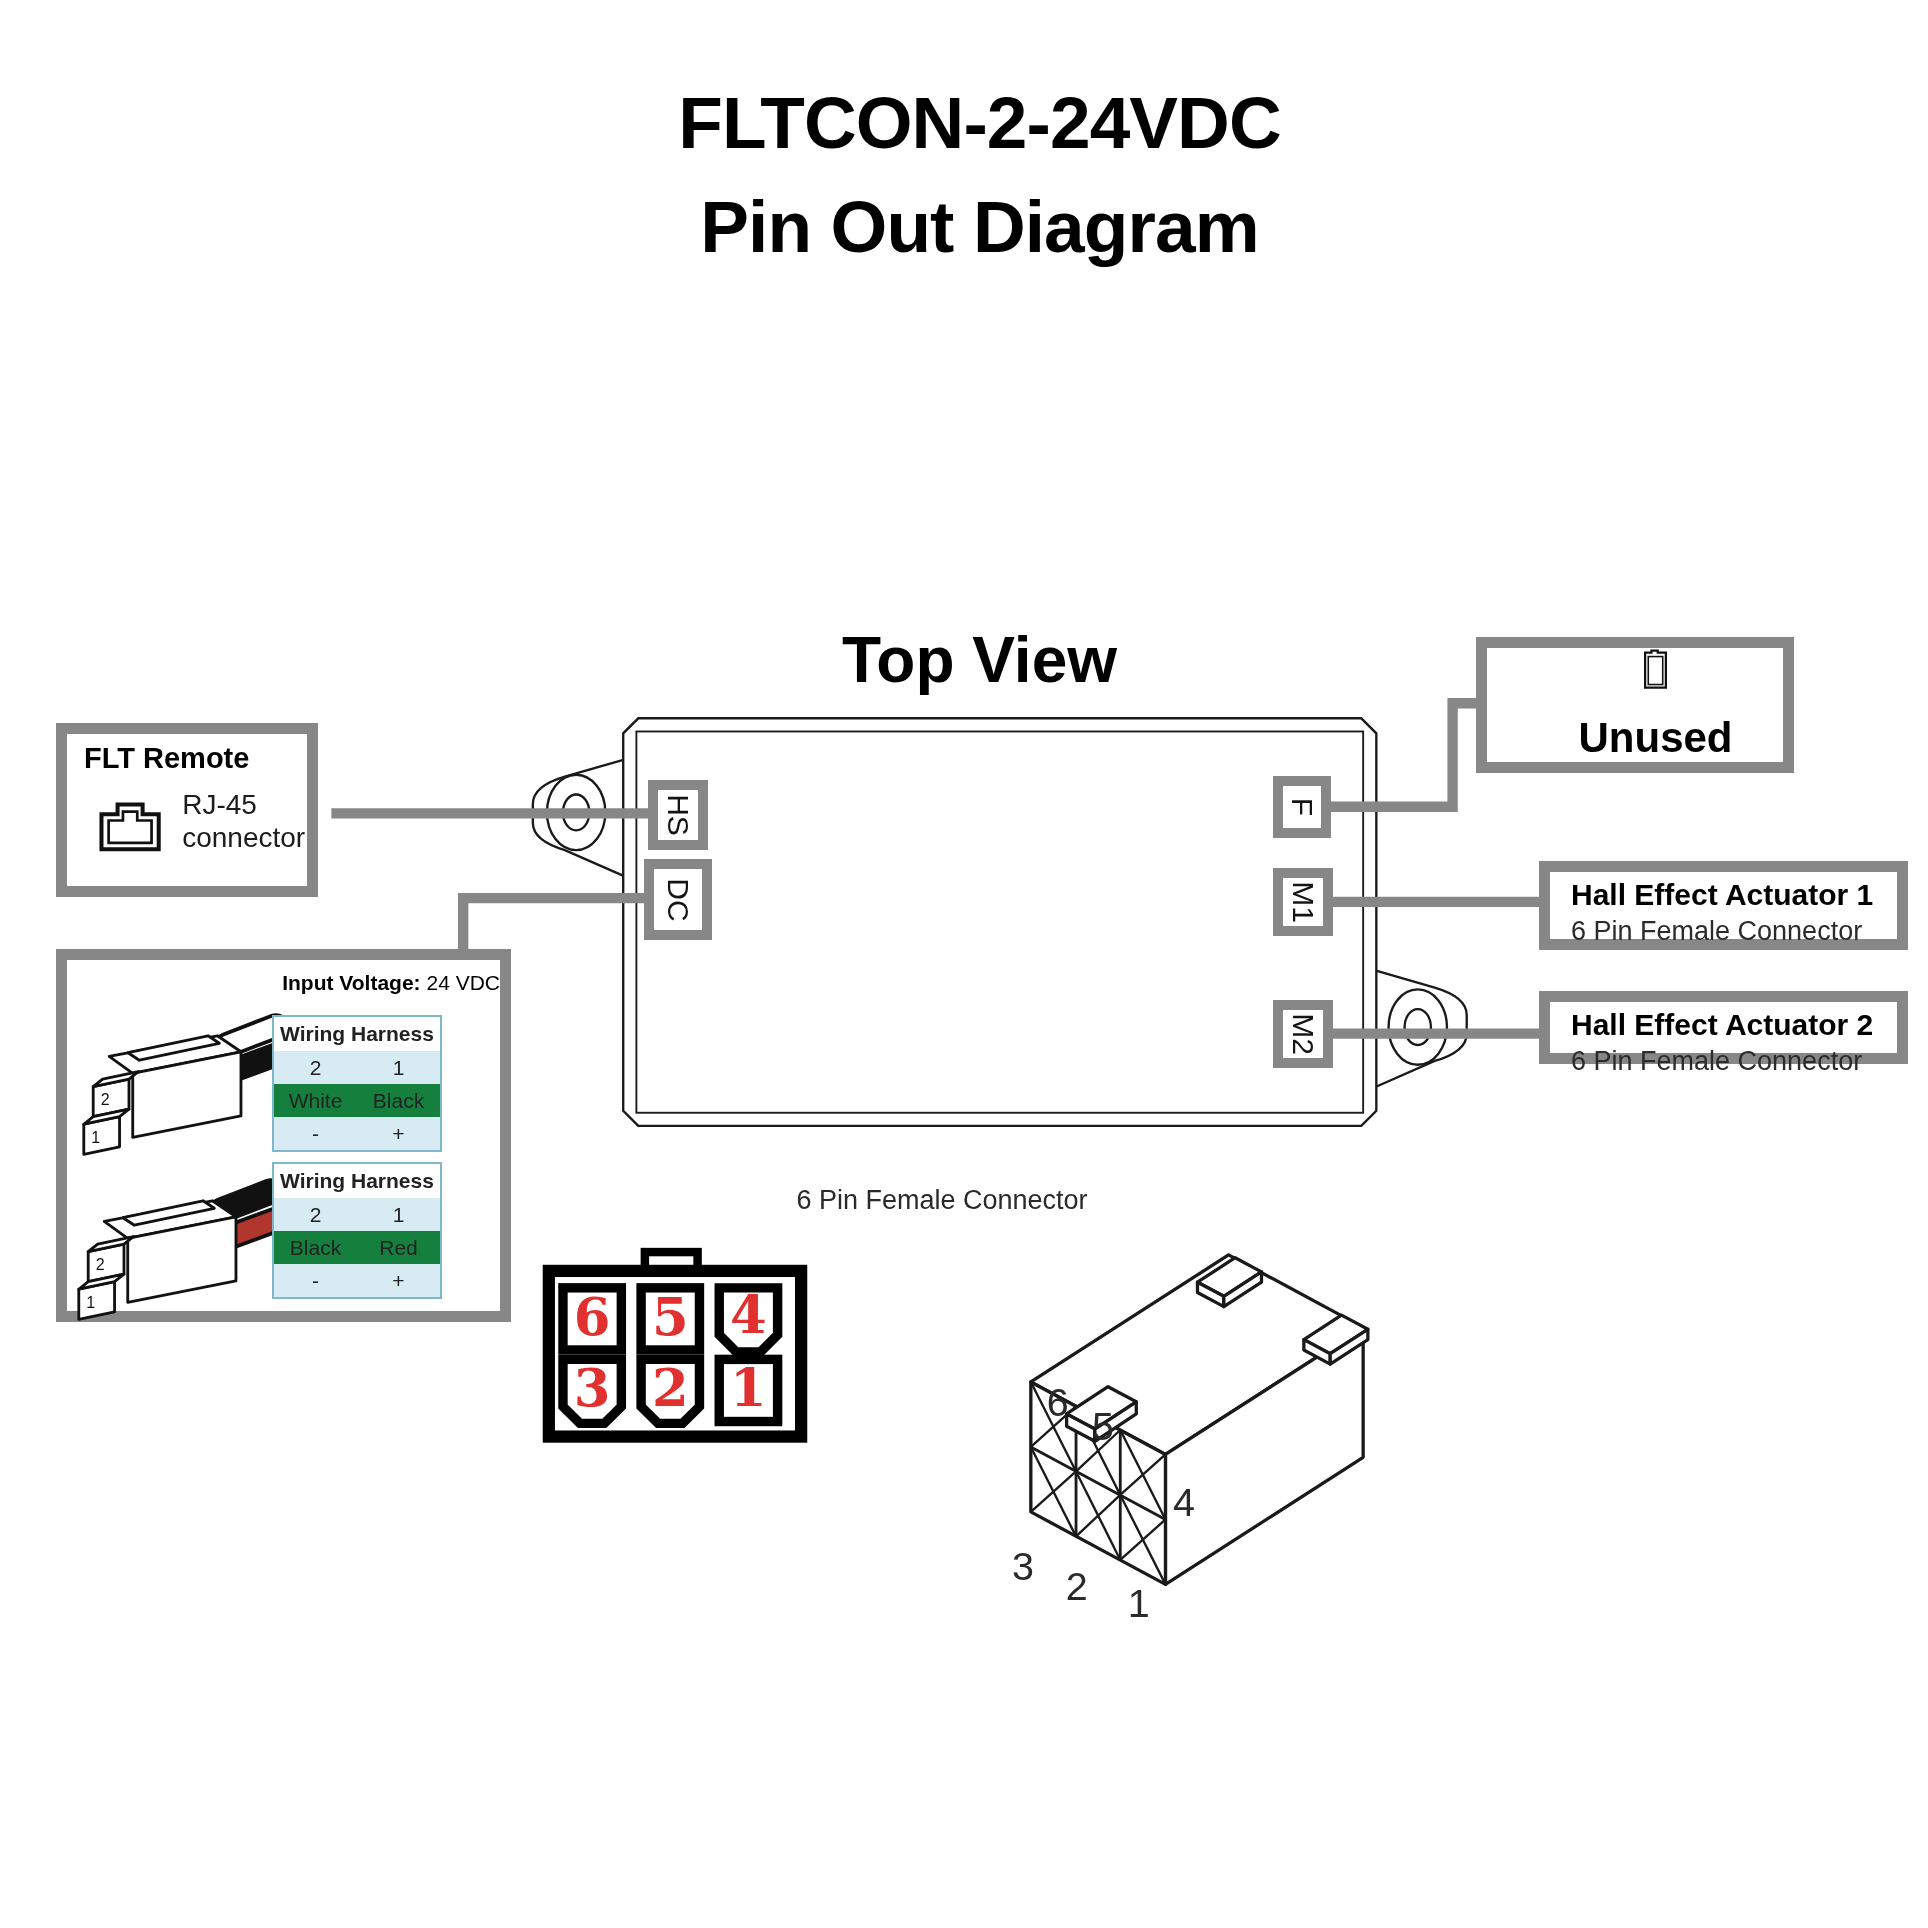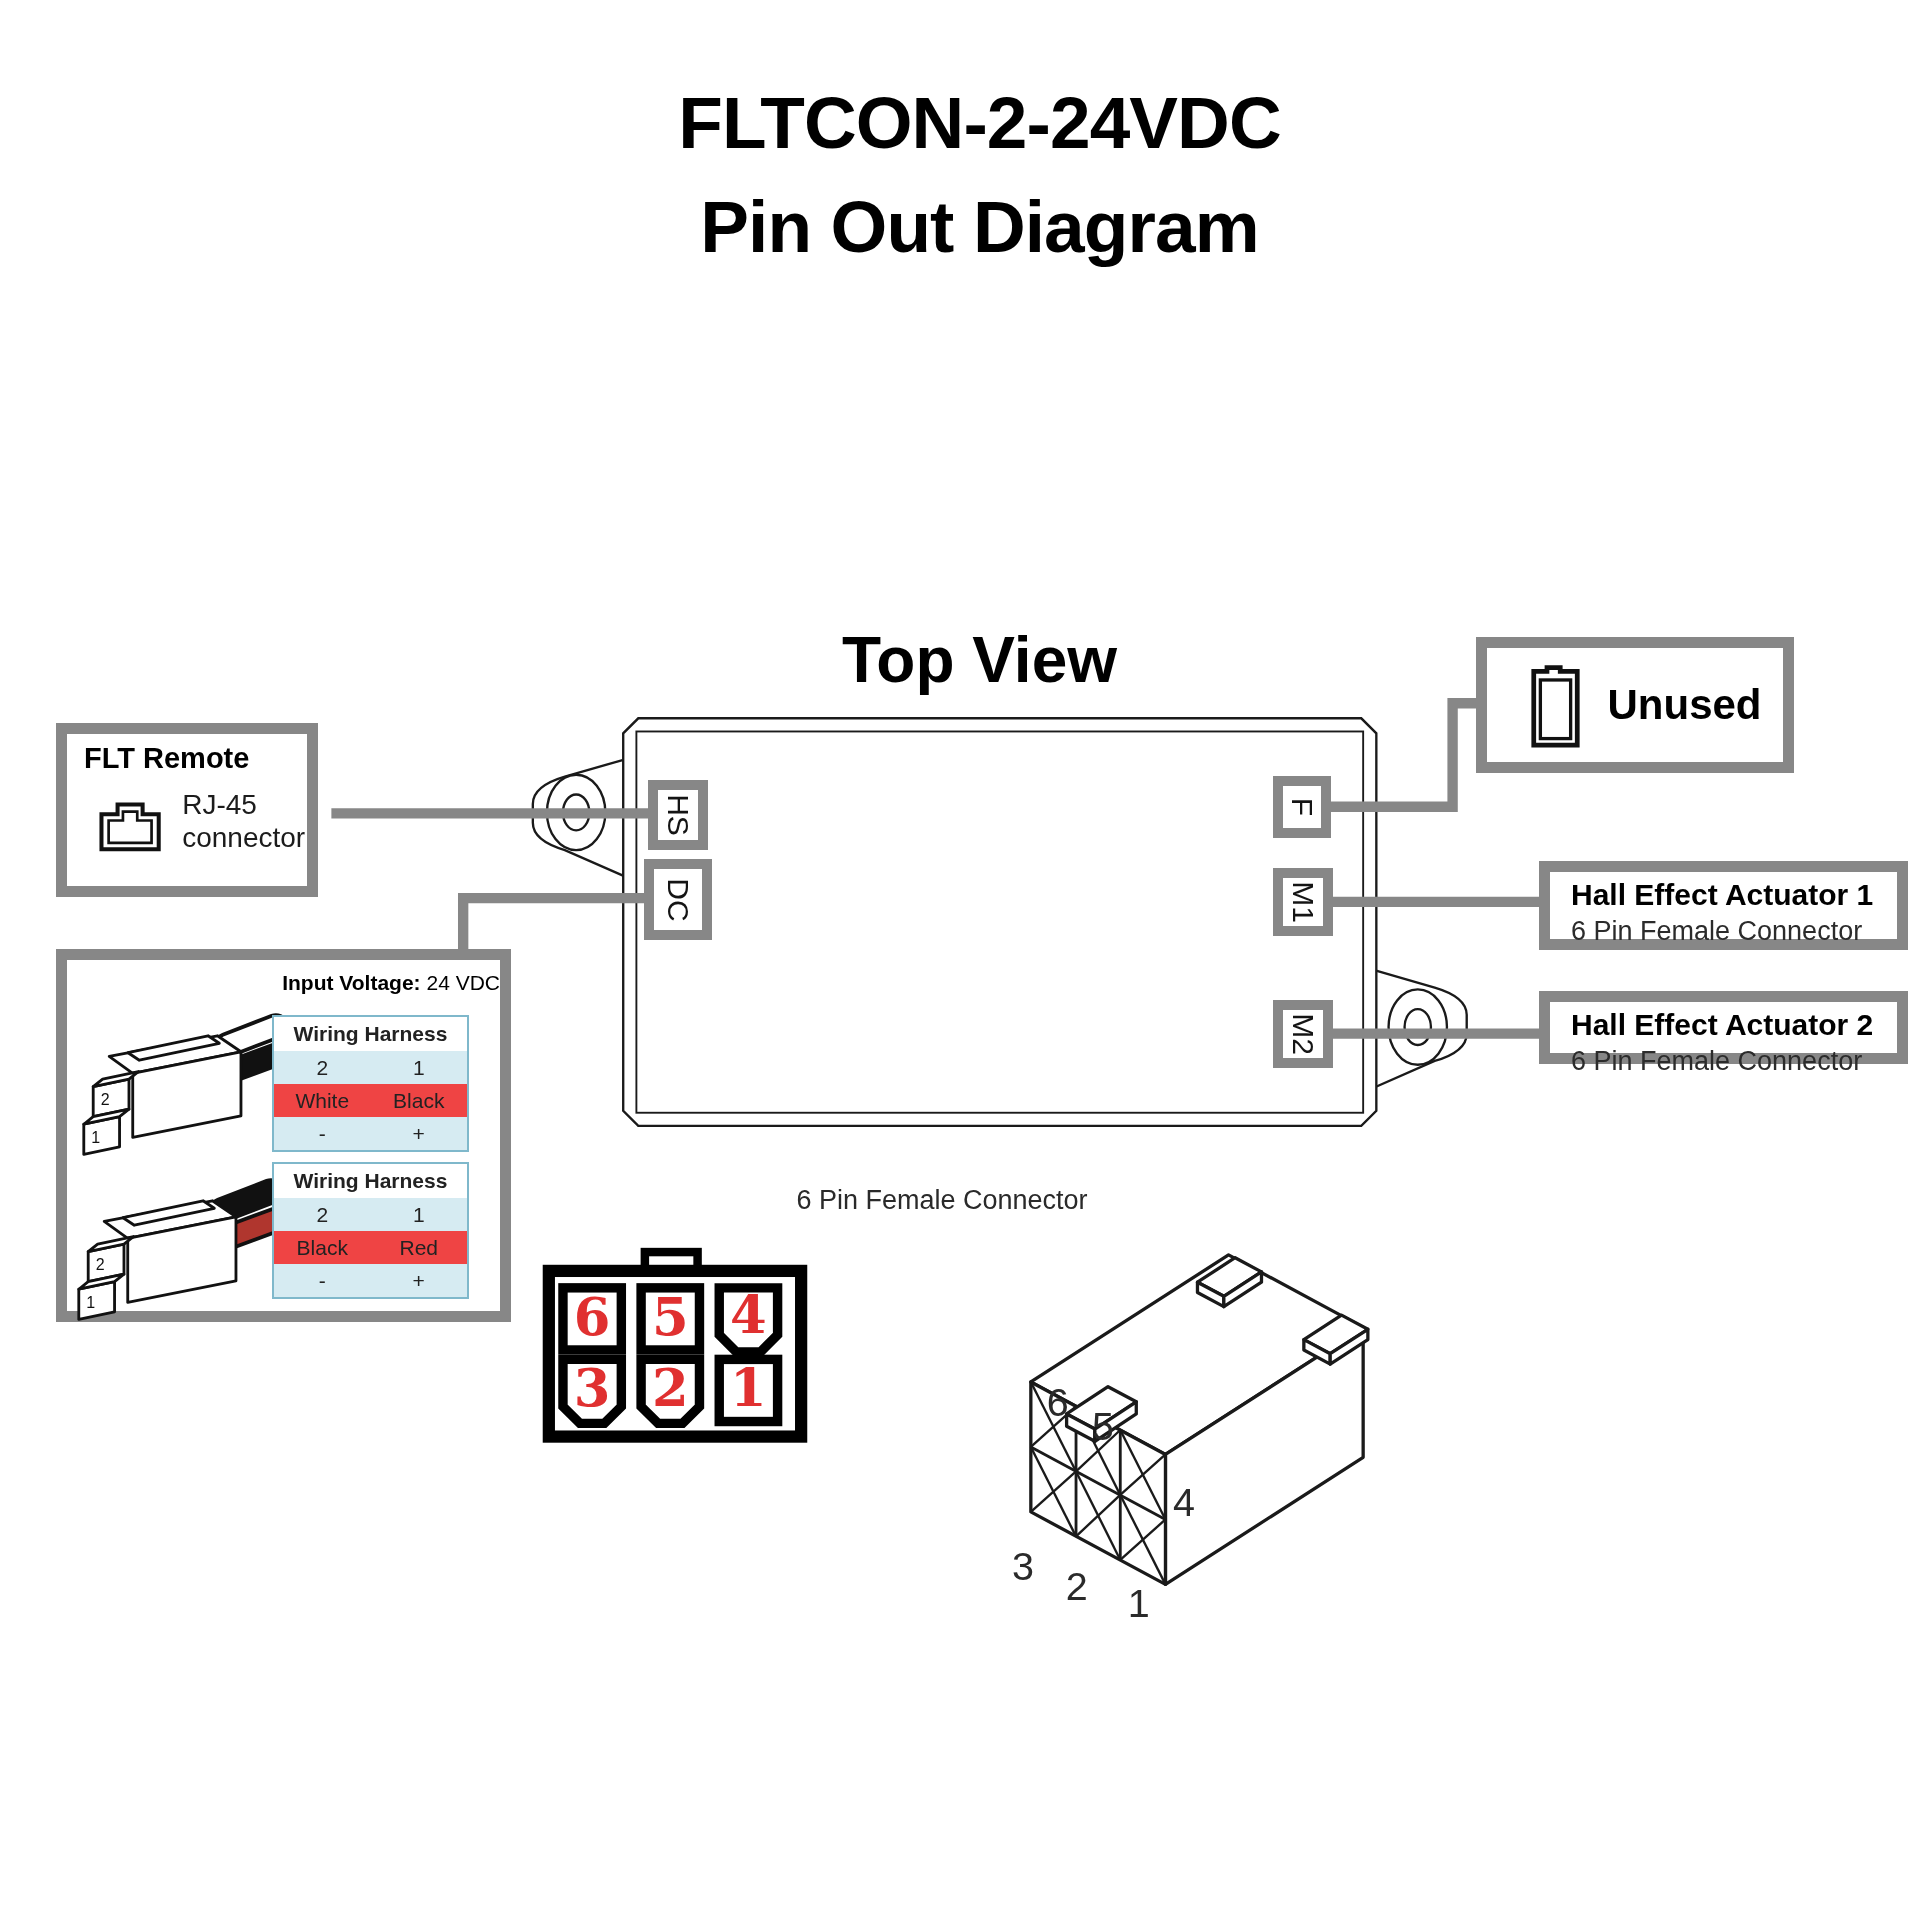--- a/index.html
+++ b/index.html
@@ -14,21 +14,21 @@
   .tab{position:absolute;background:#fff;border:10.4px solid #878787;box-sizing:border-box;
        display:flex;align-items:center;justify-content:center;}
   .tab span{transform:rotate(90deg);font-size:30px;color:#141414;white-space:nowrap;}
   .co-title{font-weight:bold;font-size:29px;color:#000;}
   .co-text{font-size:28px;color:#1c1c1c;line-height:1.2;}
   .hea-title{font-weight:bold;font-size:30px;color:#000;line-height:1.15;}
   .hea-sub{font-size:27px;color:#2b2b2b;margin-top:3.8px;}
   .unused-label{font-weight:bold;font-size:42px;color:#000;}
   .iv-title{position:absolute;top:11.3px;left:0;width:100%;text-align:right;font-size:21px;color:#000;}
   .iv-title b{font-weight:bold;}
-  .harness{position:absolute;width:197px;border:2.8px solid #7fb8cb;box-sizing:border-box;background:#ef4444;}
+  .harness{position:absolute;width:170px;border:2.8px solid #7fb8cb;box-sizing:border-box;background:#15803d;}
   .h-row{height:33px;display:flex;align-items:center;font-size:21px;color:#222;}
   .h-head{height:34px;justify-content:center;font-weight:bold;background:#fff;}
   .h-lite{background:#d6ebf2;}
   .h-col{width:50%;text-align:center;}
   .caption6{position:absolute;left:796px;top:1185px;width:292px;text-align:center;
             font-size:27px;color:#2a2a2a;}
   .legend{position:absolute;left:836px;top:1266px;font-size:26px;color:#2a2a2a;line-height:31px;}
   svg text{font-family:"Liberation Sans",sans-serif;}
   .pinnum{font-family:"DejaVu Serif",serif;font-weight:bold;fill:#e03030;font-size:56px;}
   .isonum{font-size:42px;fill:#2a2a2a;}
@@ -159,21 +159,21 @@
     <div class="co-title" style="margin:7.5px 0 0 17px;">FLT Remote</div>
     <div style="display:flex;align-items:flex-end;gap:19px;margin:13px 0 0 30px;">
       <svg width="70" height="60" viewBox="0 0 74 64">
         <path d="M5 20 H23 V9 H51 V20 H69 V59 H5 Z" fill="#fff" stroke="#111" stroke-width="4.5" stroke-linejoin="miter"></path>
         <path d="M13 27 H29 V17 H45 V27 H61 V52 H13 Z" fill="none" stroke="#111" stroke-width="3"></path>
       </svg>
       <div class="co-text" style="width:132px;">RJ-45 connector</div>
     </div>
   </div>
 
-  <div class="callout" style="left:1476px;top:637px;width:318px;height:136px;display:flex;align-items:center;gap:24.5px;padding-left:41px;">
+  <div class="callout" style="left:1476px;top:637px;width:318px;height:136px;display:flex;align-items:center;gap:24.5px;padding-left:41px;flex-direction:column;">
     <svg width="55" height="87" viewBox="0 0 58 92">
       <path d="M6 10 H20 V6 H34 V10 H52 V88 H6 Z" fill="#fff" stroke="#111" stroke-width="5" stroke-linejoin="miter"></path>
       <rect x="13" y="19" width="32" height="62" fill="none" stroke="#111" stroke-width="3.5"></rect>
     </svg>
     <div class="unused-label">Unused</div>
   </div>
 
   <div class="callout" style="left:1539px;top:861px;width:369px;height:89px;padding:5.6px 0 0 21px;">
     <div class="hea-title">Hall Effect Actuator 1</div>
     <div class="hea-sub">6 Pin Female Connector</div>

